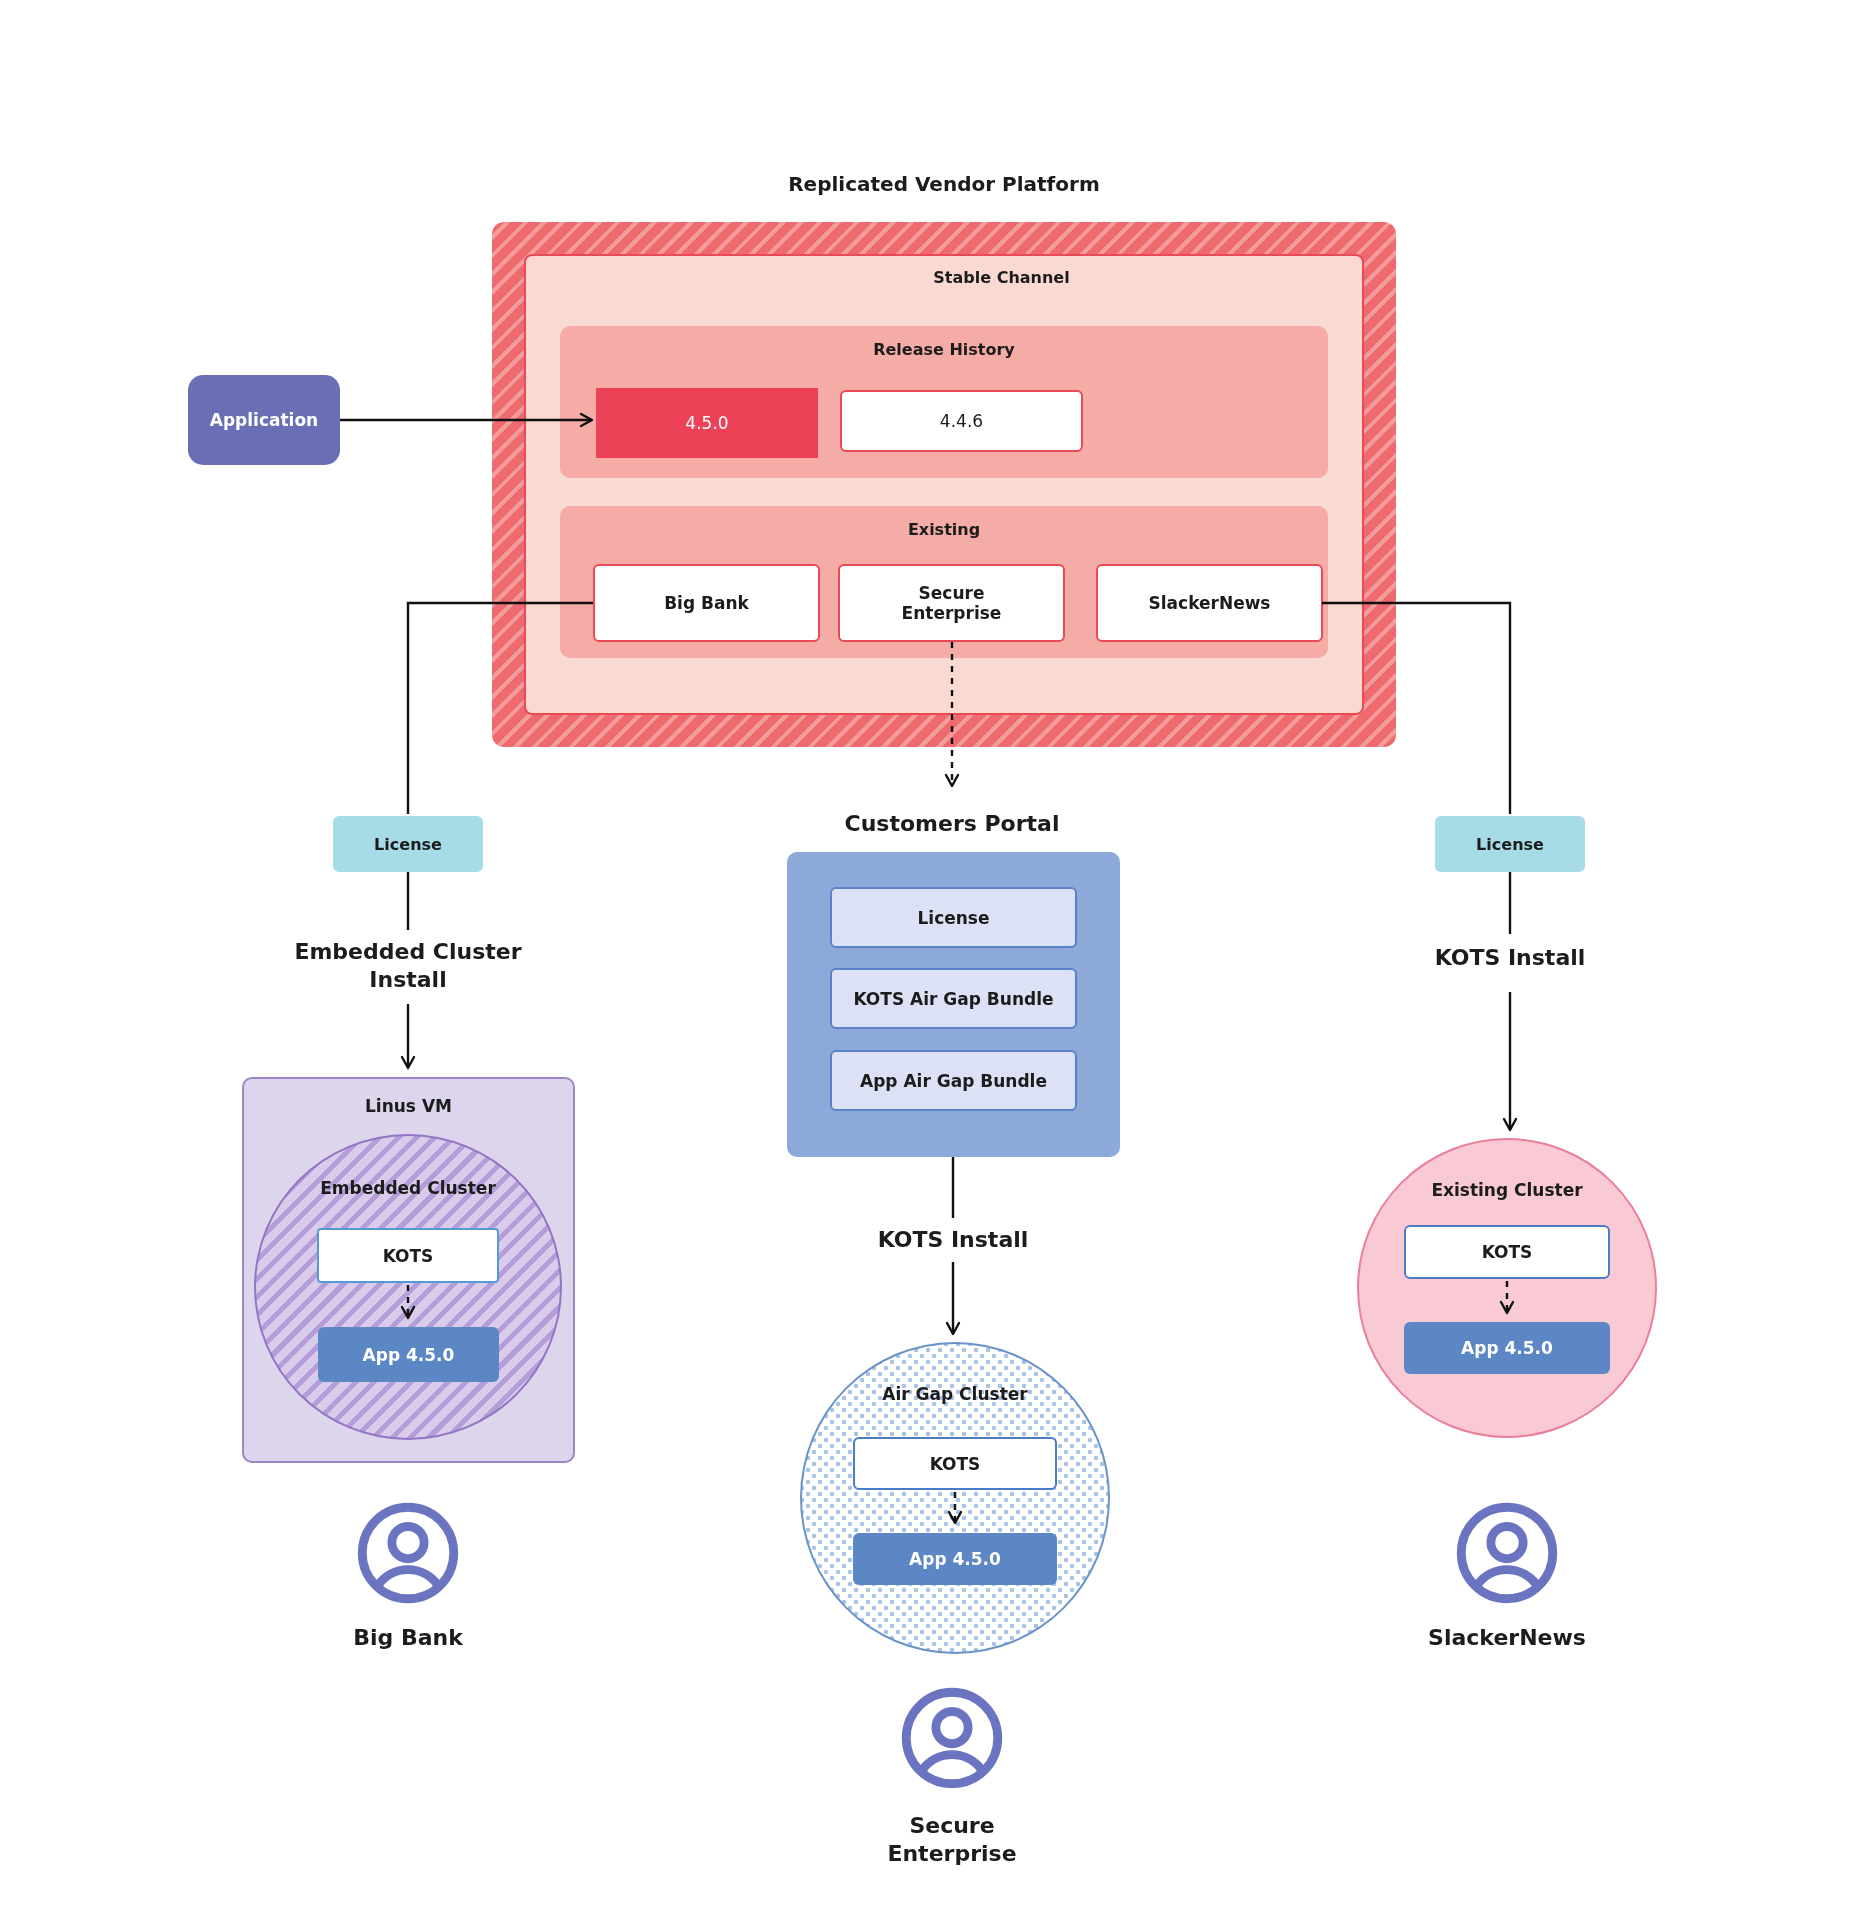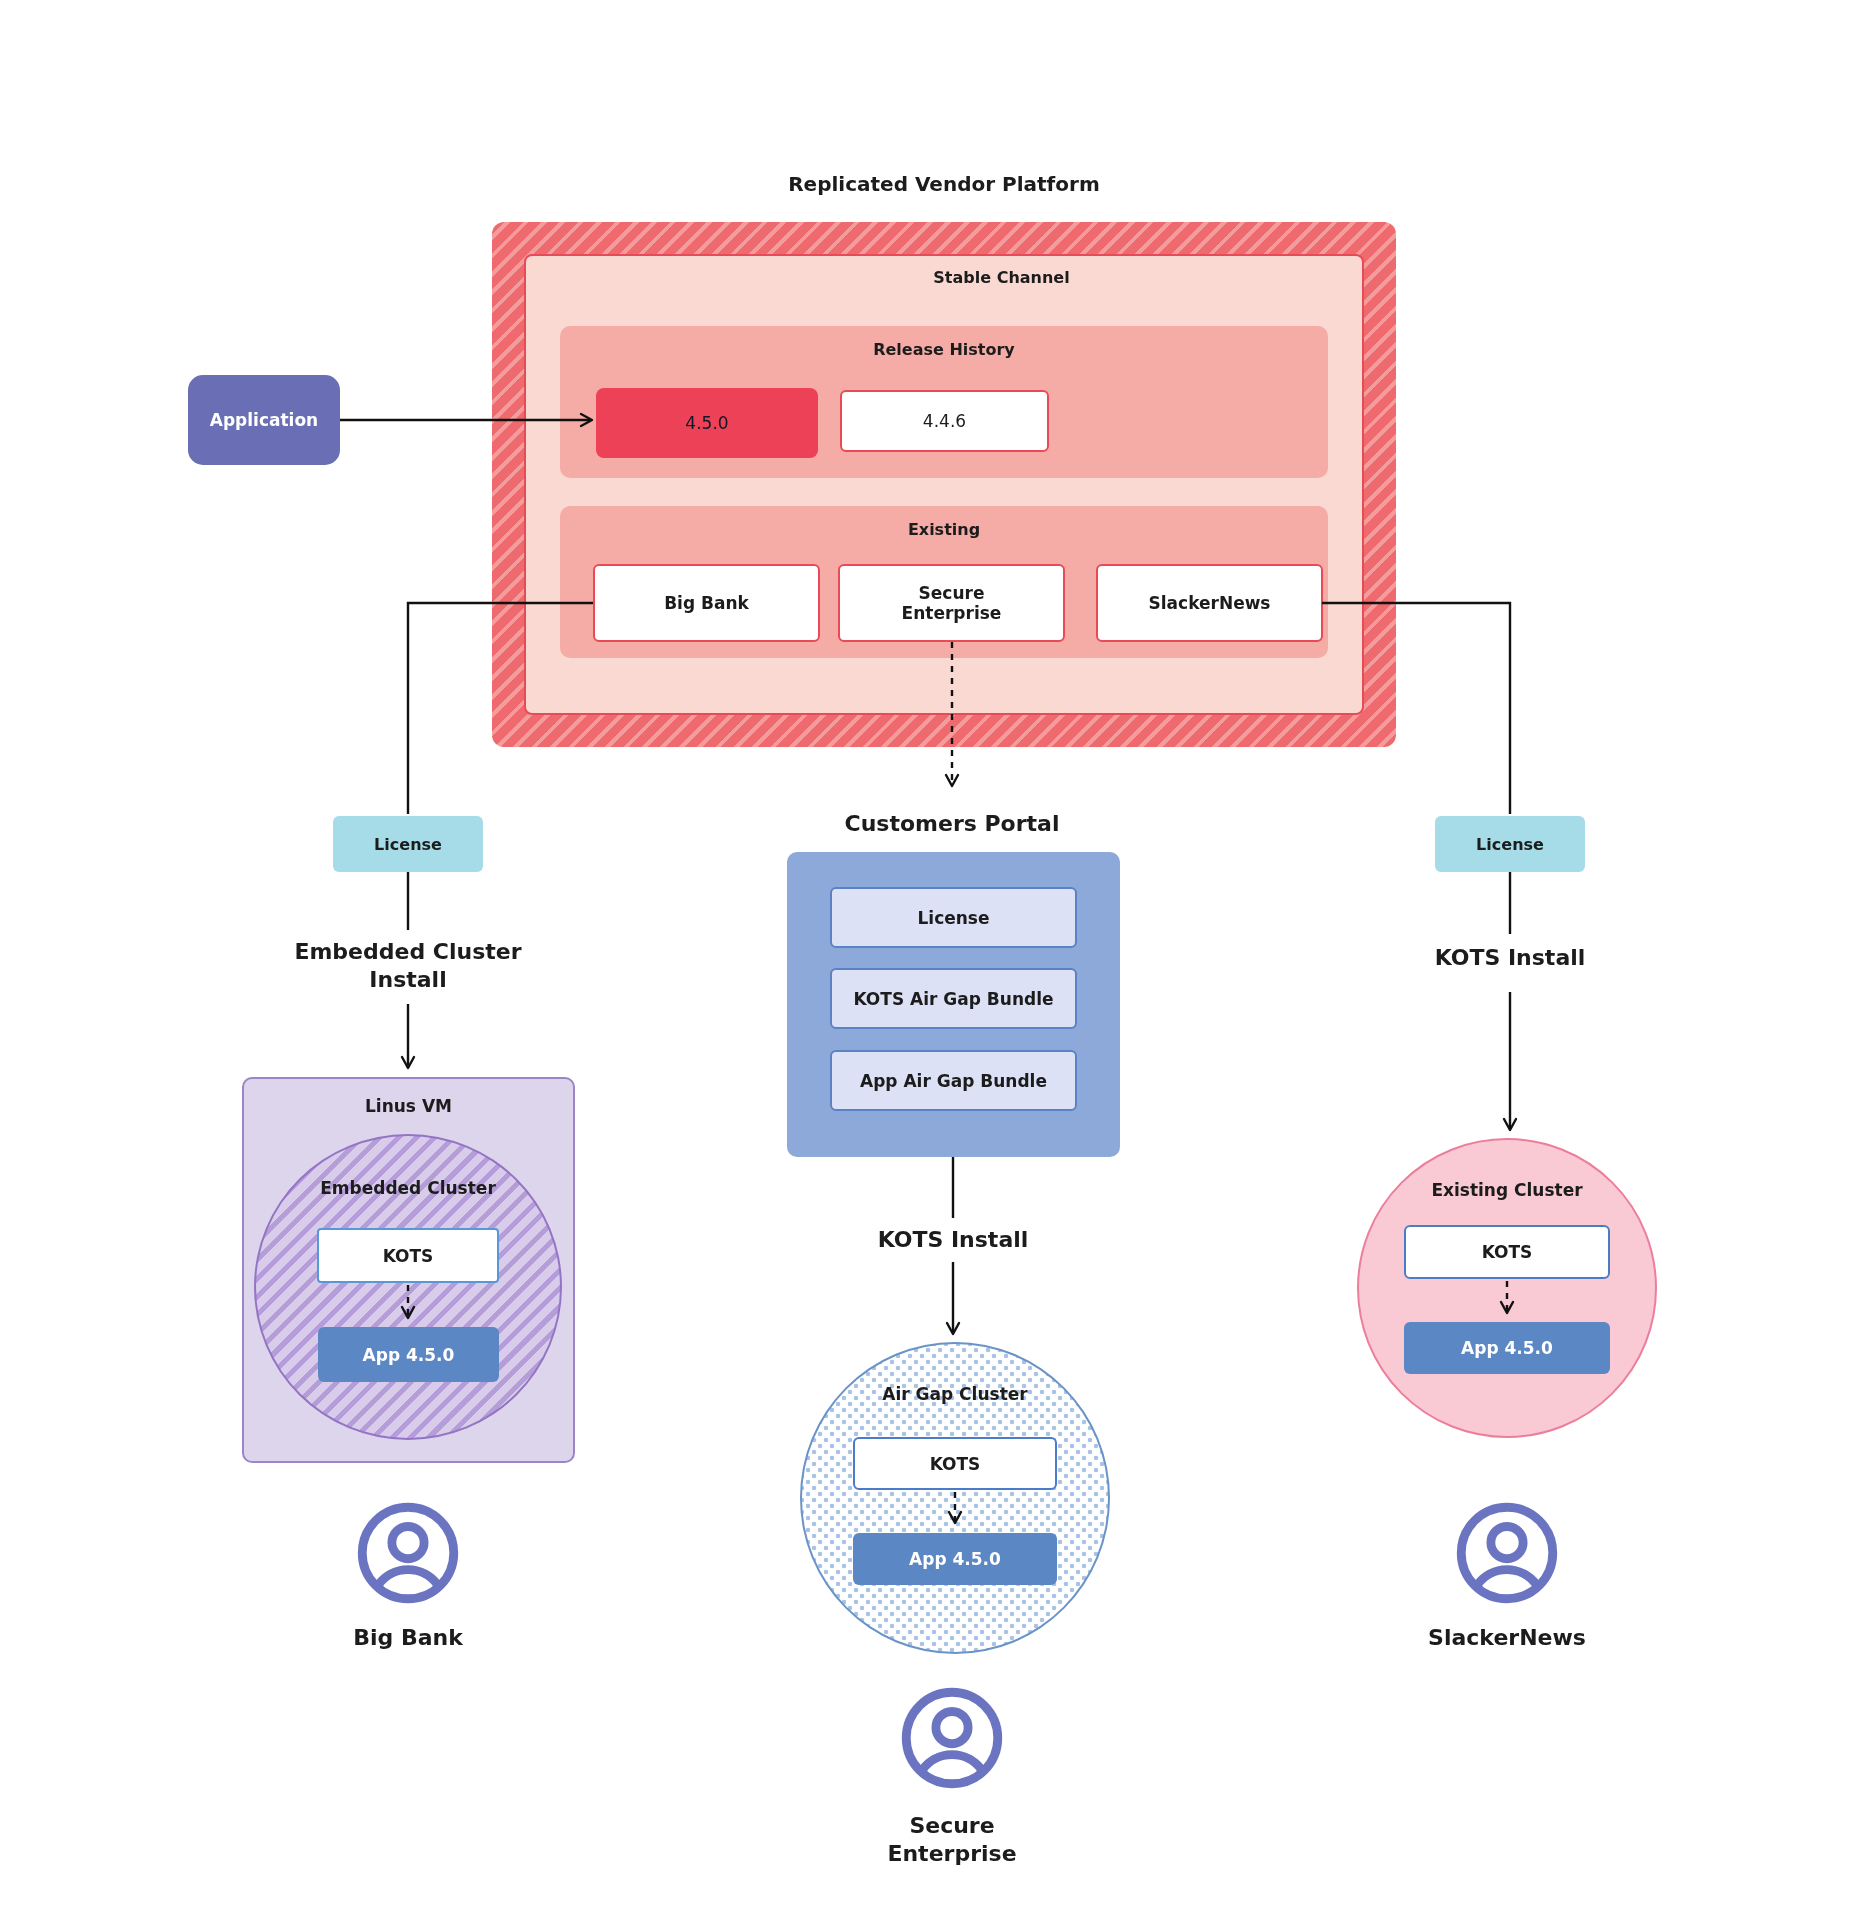--- a/index.html
+++ b/index.html
@@ -14,21 +14,21 @@
   .flow-label{font-size:22px;font-weight:600;line-height:28px;text-align:center}
   .user-label{font-size:22px;font-weight:600;line-height:28px;text-align:center}
 
   .platform-outer{
     background:repeating-linear-gradient(135deg,#EF6A6E 0 9px,#F49B9B 9px 13px);
     border-radius:12px;
   }
   .stable{background:#FBD9D3;border:2px solid #E84B55;border-radius:8px}
   .panel{background:#F5ACA6;border-radius:10px}
   .vbox{border-radius:6px;font-size:17px;font-weight:600}
-  .crimson{background:#ED4158;color:#0f172a;border-radius:8px;font-weight:400}
+  .crimson{background:#ED4158;color:#ffffff;border-radius:0;font-weight:400}
   .whitebox{background:#fff;border:2px solid #E84B55}
   .ver{font-weight:400}
   .appbox{background:#6A6FB5;color:#fff;border-radius:15px;font-size:17px;font-weight:600}
   .license{background:#A5DCE7;border-radius:6px;font-size:16px;font-weight:600}
   .portal{background:#8DA9D9;border-radius:10px}
   .portal-item{background:#DCE1F5;border:2px solid #5A82C4;border-radius:6px;font-size:17px;font-weight:600}
   .vmbox{background:#DDD5EC;border:2px solid #9C84C9;border-radius:10px}
   .embedded-circle{
     background:repeating-linear-gradient(135deg,#D8CCEA 0 8px,#B49DD9 8px 13px);
     border:2px solid #9474C4;border-radius:50%;
@@ -59,21 +59,21 @@
   <div class="abs title" style="left:492px;top:172px;width:904px">Replicated Vendor Platform</div>
 
   <div class="abs platform-outer" style="left:492px;top:222px;width:904px;height:525px"></div>
 
   <div class="abs stable" style="left:524px;top:254px;width:840px;height:461px"></div>
   <div class="abs panel-label" style="left:532px;top:268px;width:939px">Stable Channel</div>
 
   <div class="abs panel" style="left:560px;top:326px;width:768px;height:152px"></div>
   <div class="abs panel-label" style="left:560px;top:340px;width:768px">Release History</div>
   <div class="abs vbox crimson center" style="left:596px;top:388px;width:222px;height:70px;font-size:17px">4.5.0</div>
-  <div class="abs vbox whitebox ver center" style="left:840px;top:390px;width:209px;height:62px;font-size:17px">4.4.6</div>
+  <div class="abs vbox whitebox ver center" style="left:840px;top:390px;width:243px;height:62px;font-size:17px">4.4.6</div>
 
   <div class="abs panel" style="left:560px;top:506px;width:768px;height:152px"></div>
   <div class="abs panel-label" style="left:560px;top:520px;width:768px">Existing</div>
   <div class="abs vbox whitebox center prewrap" style="left:593px;top:564px;width:227px;height:78px">Big Bank</div>
   <div class="abs vbox whitebox center prewrap" style="left:838px;top:564px;width:227px;height:78px">Secure
 Enterprise</div>
   <div class="abs vbox whitebox center prewrap" style="left:1096px;top:564px;width:227px;height:78px">SlackerNews</div>
 
   <div class="abs appbox center" style="left:188px;top:375px;width:152px;height:90px">Application</div>
 

